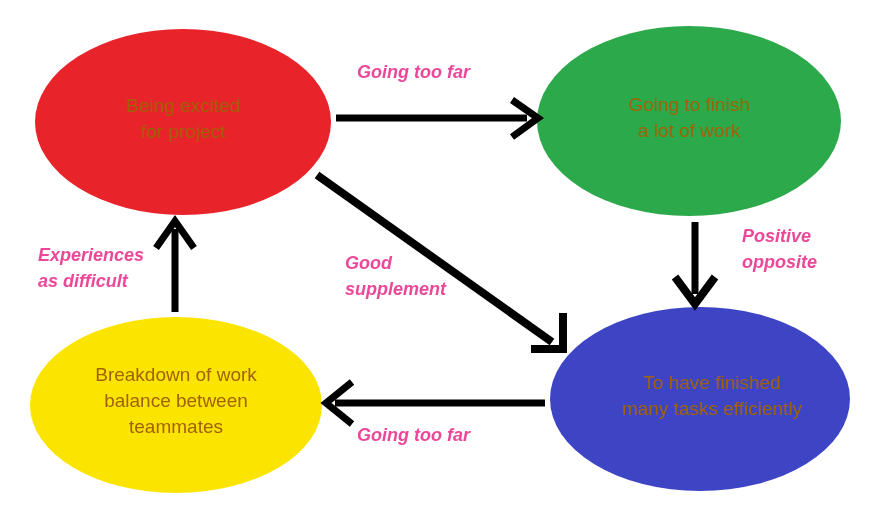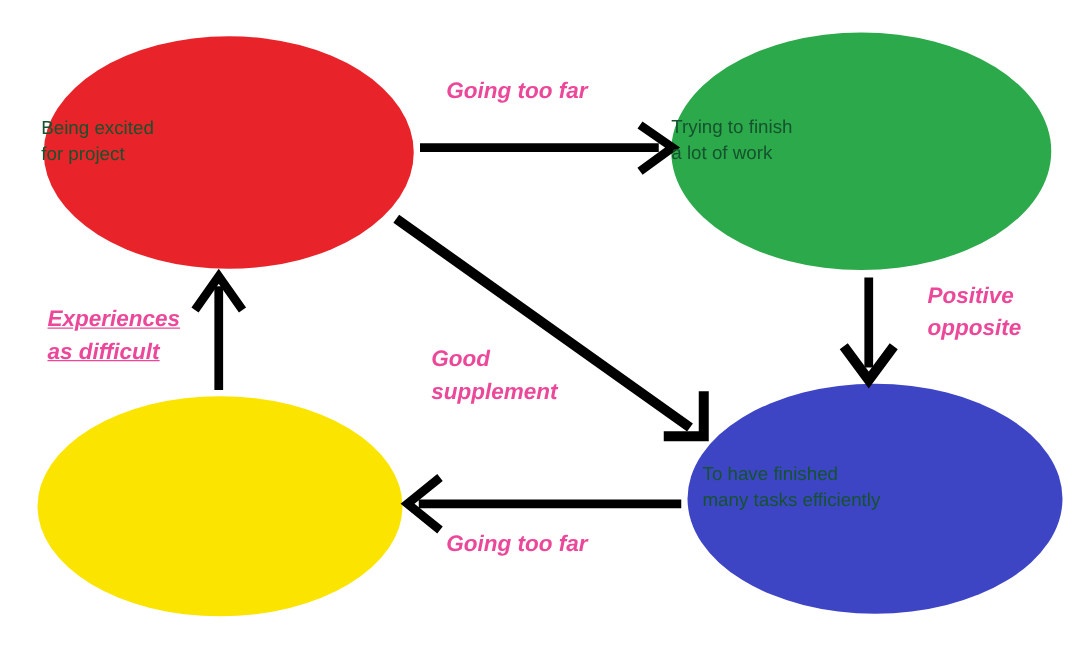--- a/index.html
+++ b/index.html
@@ -20,23 +20,24 @@
   }
   #diagram-svg {
     position: absolute;
     left: 0;
     top: 0;
     width: 870px;
     height: 525px;
   }
   .node-label {
     position: absolute;
-    color: #14532d;
+    text-align: center;
+    color: #a16207;
     font-family: "Liberation Sans", sans-serif;
-    font-size: 15px;
+    font-size: 19px;
     line-height: 1.38;
     white-space: pre-line;
     pointer-events: none;
   }
   .edge-label {
     position: absolute;
     color: #ec4899;
     font-family: "Liberation Sans", sans-serif;
     font-size: 18px;
     font-style: italic;
@@ -81,33 +82,36 @@
     <g>
       <line x1="317" y1="175" x2="552" y2="342" stroke="#000000" stroke-width="8" stroke-linecap="butt"></line>
       <polyline points="563,313 563,349 531,349" fill="none" stroke="#000000" stroke-width="8" stroke-linecap="butt" stroke-linejoin="miter"></polyline>
     </g>
 
   </svg>
 
   <div class="node-label" style="left:33px; top:93px; width:300px;">Being excited
 for project</div>
 
-  <div class="node-label" style="left:537px; top:92px; width:304px;">Trying to finish
+  <div class="node-label" style="left:537px; top:92px; width:304px;">Going to finish
 a lot of work</div>
 
+  <div class="node-label" style="left:30px; top:362px; width:292px;">Breakdown of work
+balance between
+teammates</div>
 
   <div class="node-label" style="left:562px; top:370px; width:300px;">To have finished
 many tasks efficiently</div>
 
   <div class="edge-label left" style="left:357px; top:60px;">Going too far</div>
 
   <div class="edge-label left" style="left:742px; top:224px;">Positive
 opposite</div>
 
   <div class="edge-label left" style="left:357px; top:423px;">Going too far</div>
 
-  <div class="edge-label left" style="left:38px; top:243px;text-decoration:underline;">Experiences
+  <div class="edge-label left" style="left:38px; top:243px;">Experiences
 as difficult</div>
 
-  <div class="edge-label left" style="left:345px; top:251px;margin-top:24px;">Good
+  <div class="edge-label left" style="left:345px; top:251px;">Good
 supplement</div>
 
 </div>
 
 </body></html>

